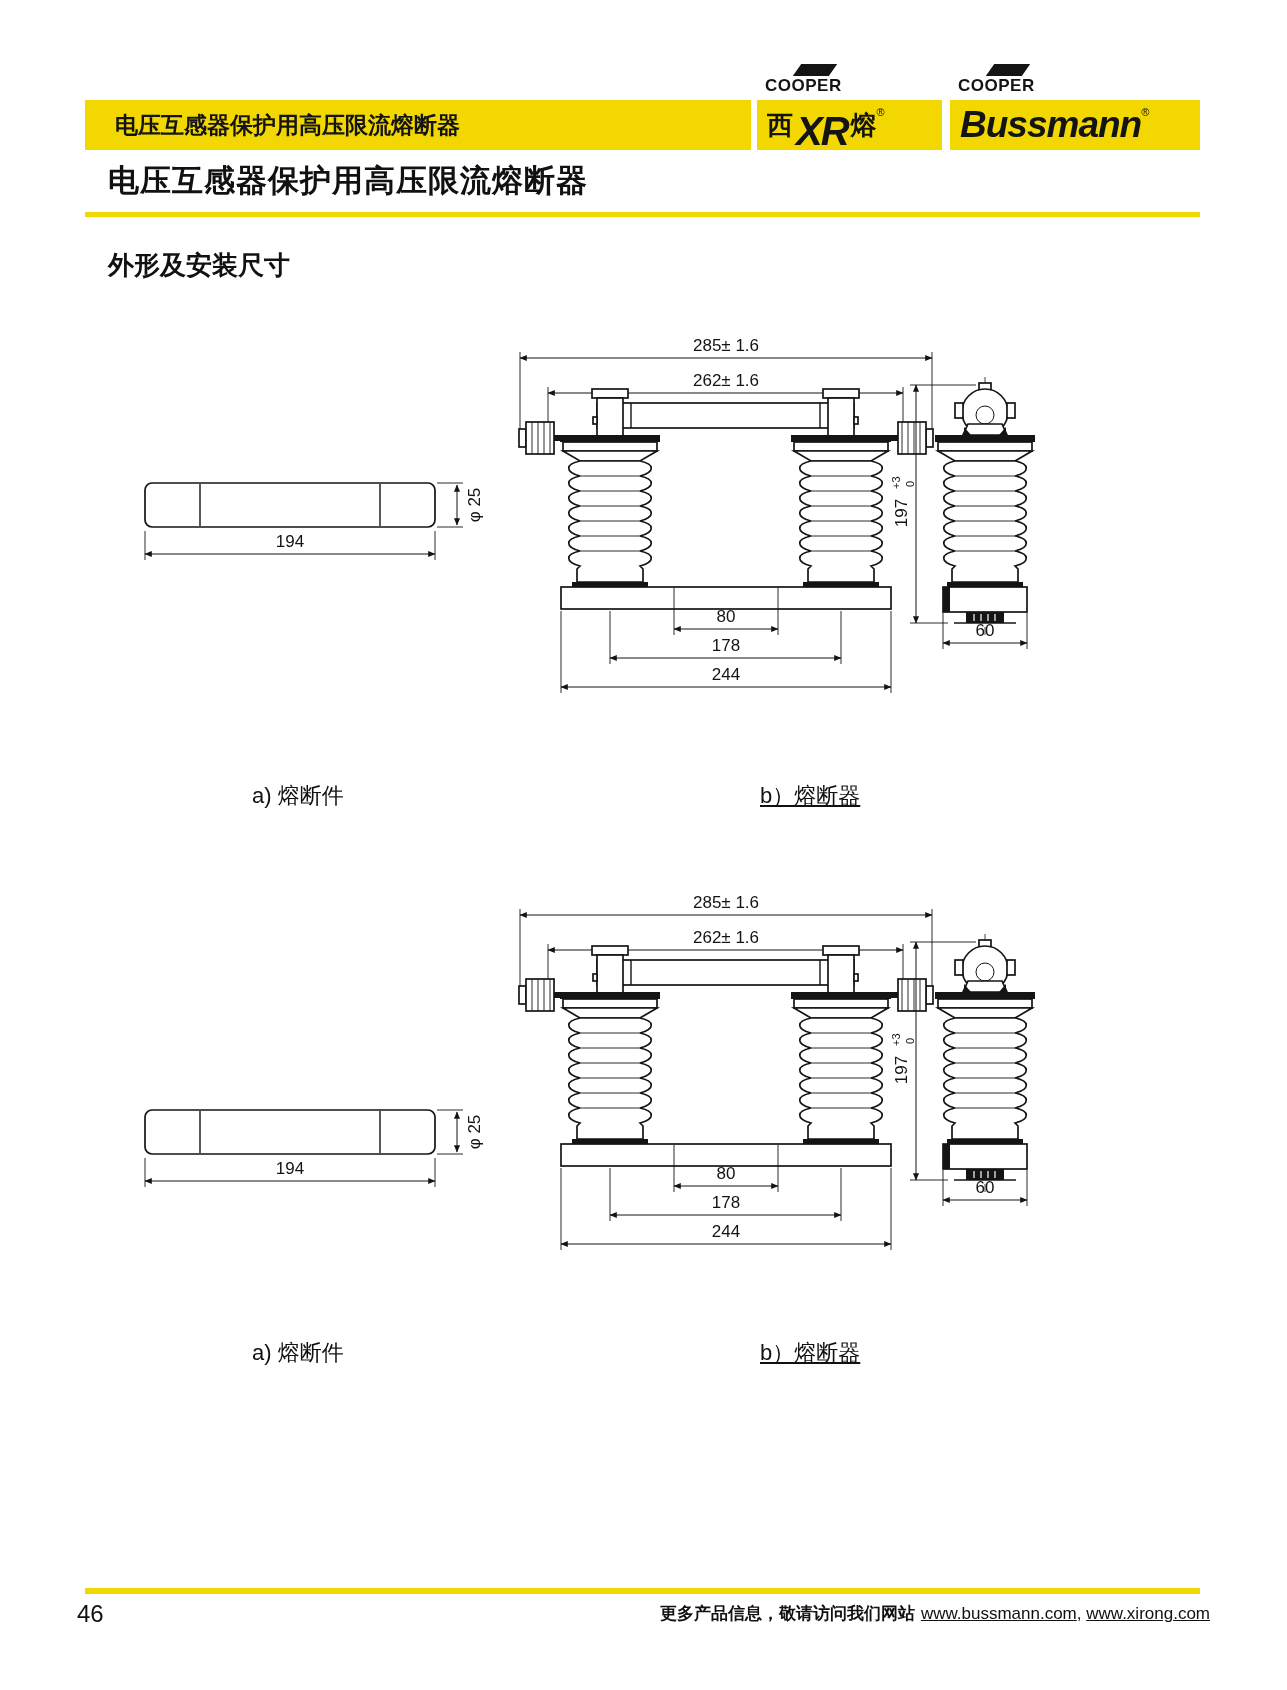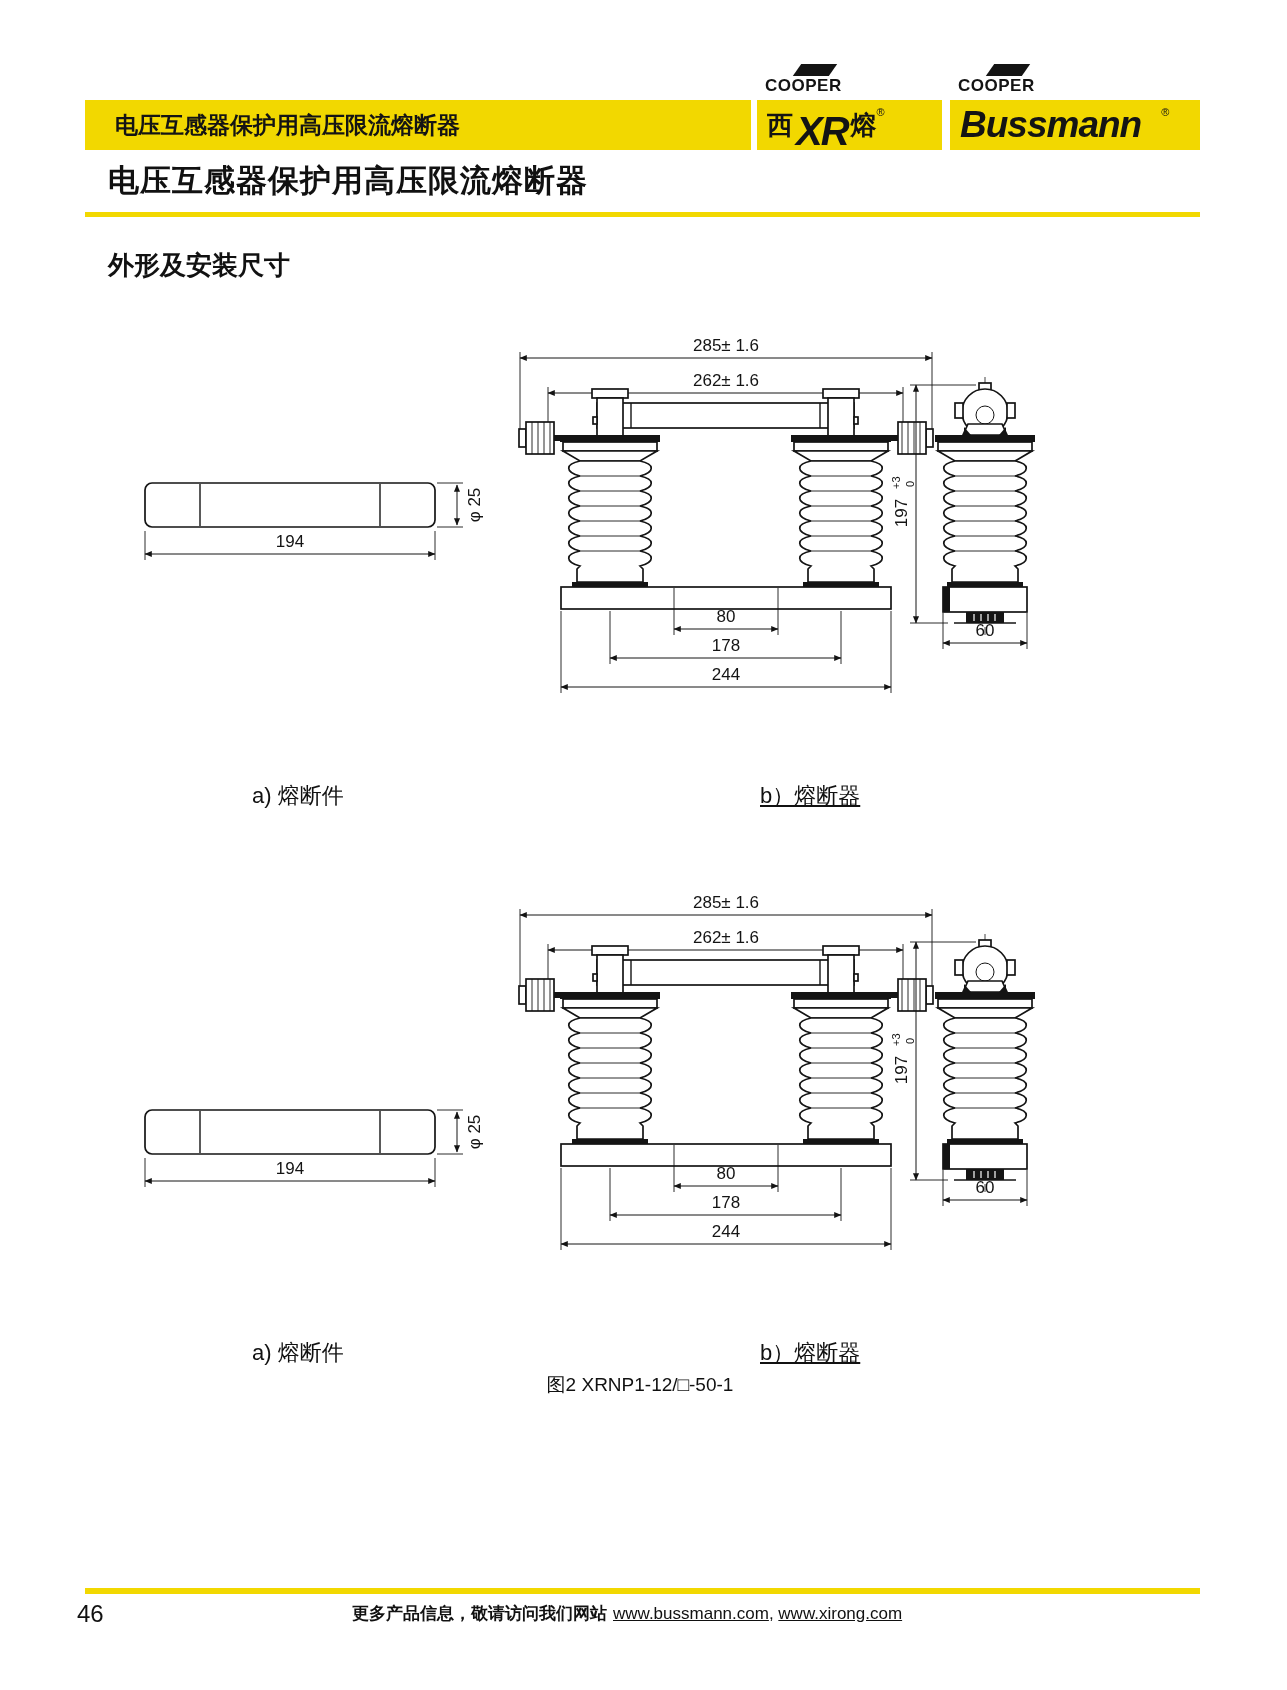--- a/index.html
+++ b/index.html
@@ -23,21 +23,21 @@
   .cooper-mark .cooper-text {
     position:absolute; left:0; top:12px; font-size:17px; font-weight:bold; letter-spacing:0.5px; color:#141414;
   }
   .c1 { left:765px; top:64px; }
   .c2 { left:958px; top:64px; }
   .logo-block {
     position:absolute; top:100px; height:50px; display:flex; align-items:center; color:#141414;
     white-space:nowrap;
   }
   .l1 { left:757px; width:185px; padding-left:10px; }
-  .l2 { left:950px; width:250px; padding-left:10px;gap:20px; }
+  .l2 { left:950px; width:250px; padding-left:10px; }
   .xi, .rong { font-size:26px; font-weight:bold; }
   .xr { font-size:40px; font-weight:bold; font-style:italic; letter-spacing:-2px; margin:16px 3px 4px 3px; }
   .reg { font-size:11px; align-self:flex-start; margin-top:6px; }
   .buss { font-size:37px; font-weight:bold; font-style:italic; letter-spacing:-1px; }
 
   
   .page-title { position:absolute; left:108px; top:160px; font-size:31px; font-weight:bold; letter-spacing:1px; }
   .title-rule { position:absolute; left:85px; top:212px; width:1115px; height:5px; }
   .section-heading { position:absolute; left:108px; top:248px; font-size:26px; }
 
@@ -58,21 +58,21 @@
   .thin-c { stroke:#141414; stroke-width:1; fill:none; }
   .cl { stroke:#141414; stroke-width:0.8; fill:none; stroke-dasharray:14 4 3 4; }
   .dim { stroke:#141414; stroke-width:1; fill:none; marker-start:url(#arw); marker-end:url(#arw); }
   .dt { font-size:17px; fill:#141414; font-family:"Liberation Sans","DejaVu Sans",sans-serif; }
   .tol { font-size:11px; fill:#141414; font-family:"Liberation Sans","DejaVu Sans",sans-serif; }
   .wl { stroke:#fff; stroke-width:1.2; }
 
   
   .footer-rule { position:absolute; left:85px; top:1588px; width:1115px; height:6px; }
   .page-number { position:absolute; left:77px; top:1600px; font-size:24px; font-weight:normal; }
-  .footer-text { position:absolute; left:352px; top:1602px; width:870px; text-align:left; font-size:17px; }
+  .footer-text { position:absolute; left:340px; top:1602px; width:870px; text-align:right; font-size:17px; }
   .ft-cn { font-weight:600; margin-right:6px; }
   .ft-link { color:#111; text-decoration:underline; cursor:pointer; }
 </style>
 </head>
 <body>
 
 <svg width="0" height="0" style="position:absolute" aria-hidden="true">
   <defs>
     <marker id="arw" viewBox="0 0 10 10" refX="8.5" refY="5" markerWidth="8" markerHeight="8" orient="auto-start-reverse">
       <path d="M0,1.2 L9,5 L0,8.8 Z" fill="#141414"></path>
@@ -343,21 +343,20 @@
       </g>
       <line class="thin" x1="863" y1="308" x2="863" y2="344"></line>
       <line class="thin" x1="947" y1="308" x2="947" y2="344"></line>
       <line class="dim" x1="863" y1="338" x2="947" y2="338"></line>
       <text class="dt" x="905" y="331" text-anchor="middle">60</text>
     </g>
   </svg>
 </div>
     <div class="fig-label lab-a">a) 熔断件</div>
     <div class="fig-label lab-b">b）熔断器</div>
-    <div class="fig-caption">图2  XRNP1-12/□-50-1</div>
   </div>
 
   <div class="footer-rule yellow"></div>
   <div class="page-number">46</div>
   <div class="footer-text">
     <span class="ft-cn">更多产品信息，敬请访问我们网站</span><a class="ft-link">www.bussmann.com</a><span>, </span><a class="ft-link">www.xirong.com</a>
   </div>
 
 </div>
 

